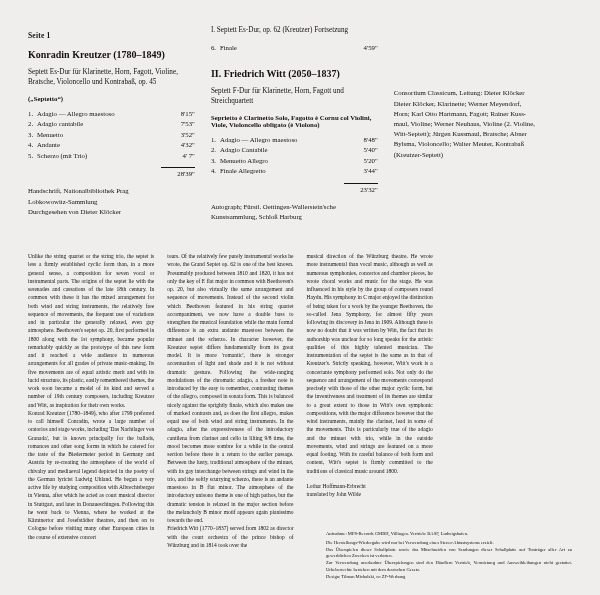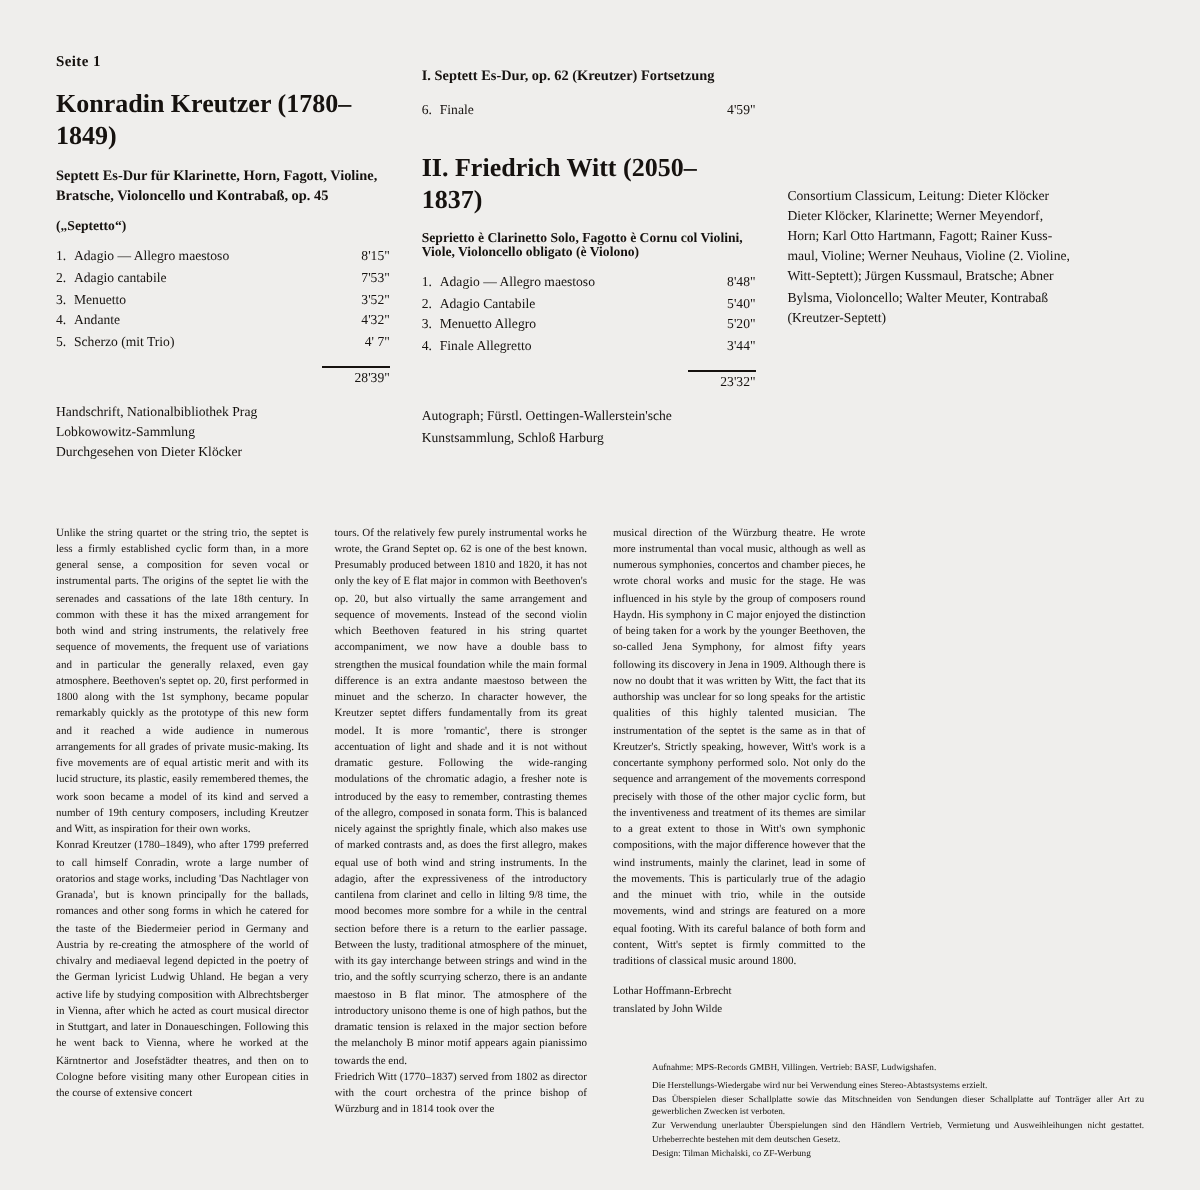--- a/index.html
+++ b/index.html
@@ -25,28 +25,28 @@
   }
   .col{width:176px;}
   .col.c3{width:188px;}
   .side-title{
     font-size:7.5px;
     font-weight:bold;
     margin:0 0 9px 0;
     letter-spacing:.2px;
   }
   .composer{
-    font-size:13px;
+    font-size:10px;
     font-weight:bold;
     margin:0 0 8px 0;
     font-family:Liberation Serif, serif;
   }
   .work-title{
     font-size:7.2px;
-    font-weight:bold;
+    font-weight:normal;
     line-height:1.35;
     margin:0 0 7px 0;
   }
   .work-sub{
     font-size:6.8px;
     font-weight:bold;
     margin:0 0 7px 0;
   }
   .mvts{margin:0 0 6px 0;}
   .mvt{
@@ -170,20 +170,21 @@
         <div class="mvt">
           <span class="mno">6.</span>
           <span class="mname">Finale</span>
           <span class="mtime">4'59"</span>
         </div>
       </div>
 
       <div class="spacer-sm"></div>
 
       <div class="composer">II. Friedrich Witt (2050–1837)</div>
+      <div class="work-title">Septett F-Dur für Klarinette, Horn, Fagott und Streichquartett</div>
       <div class="work-sub">Seprietto è Clarinetto Solo, Fagotto è Cornu col Violini, Viole, Violoncello obligato (è Violono)</div>
 
       <div class="mvts">
         <div class="mvt">
           <span class="mno">1.</span>
           <span class="mname">Adagio — Allegro maestoso</span>
           <span class="mtime">8'48"</span>
         </div>
         <div class="mvt">
           <span class="mno">2.</span>

